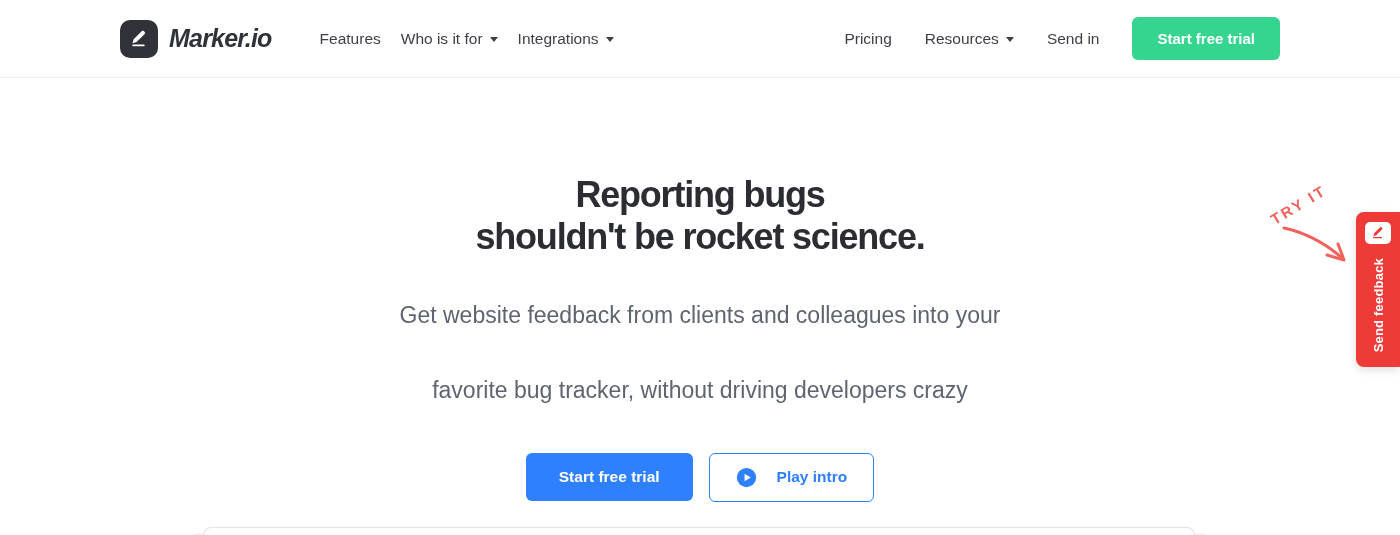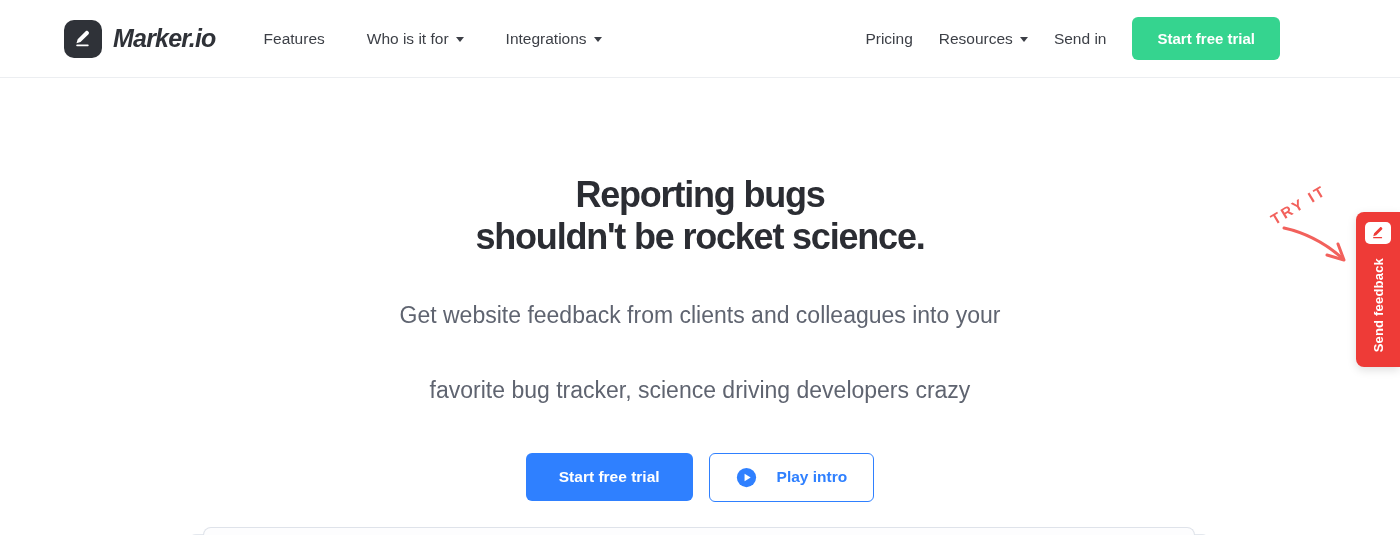--- a/index.html
+++ b/index.html
@@ -20,21 +20,21 @@
 
   
   .site-header {
     position: relative;
     height: 78px;
     width: 100%;
     background: #ffffff;
     border-bottom: 1px solid #eceef1;
     display: flex;
     align-items: center;
-    padding: 0 120px 0 64px;
+    padding: 0 120px 0 120px;
   }
 
   .brand {
     display: flex;
     align-items: center;
     gap: 11px;
     margin-right: 48px;
     text-decoration: none;
   }
 
@@ -54,27 +54,27 @@
     font-weight: bold;
     font-style: italic;
     letter-spacing: -0.8px;
     color: #2f3238;
     white-space: nowrap;
   }
 
   .nav-left {
     display: flex;
     align-items: center;
-    gap: 42px;
+    gap: 20px;
   }
 
   .nav-right {
     display: flex;
     align-items: center;
-    gap: 26px;
+    gap: 33px;
     margin-left: auto;
     justify-content: center;
   }
 
   .nav-link {
     font-size: 15.5px;
     color: #3c3f46;
     text-decoration: none;
     white-space: nowrap;
     display: inline-flex;
@@ -314,21 +314,21 @@
 
 <main class="hero">
 
   <h1 class="hero-title">
     <span class="line">Reporting bugs</span>
     <span class="line">shouldn't be rocket science.</span>
   </h1>
 
   <p class="hero-sub">
     <span class="line">Get website feedback from clients and colleagues into your</span>
-    <span class="line">favorite bug tracker, science driving developers crazy</span>
+    <span class="line">favorite bug tracker, without driving developers crazy</span>
   </p>
 
   <div class="hero-actions">
     <button class="btn-primary">Start free trial</button>
 
     <button class="btn-secondary">
       <span style="display:inline-flex;">
         <svg width="21" height="21" viewBox="0 0 24 24" aria-hidden="true">
           <circle cx="12" cy="12" r="11" fill="#2f80ff"></circle>
           <path d="M9.8 7.8l7 4.2-7 4.2z" fill="#ffffff"></path>

